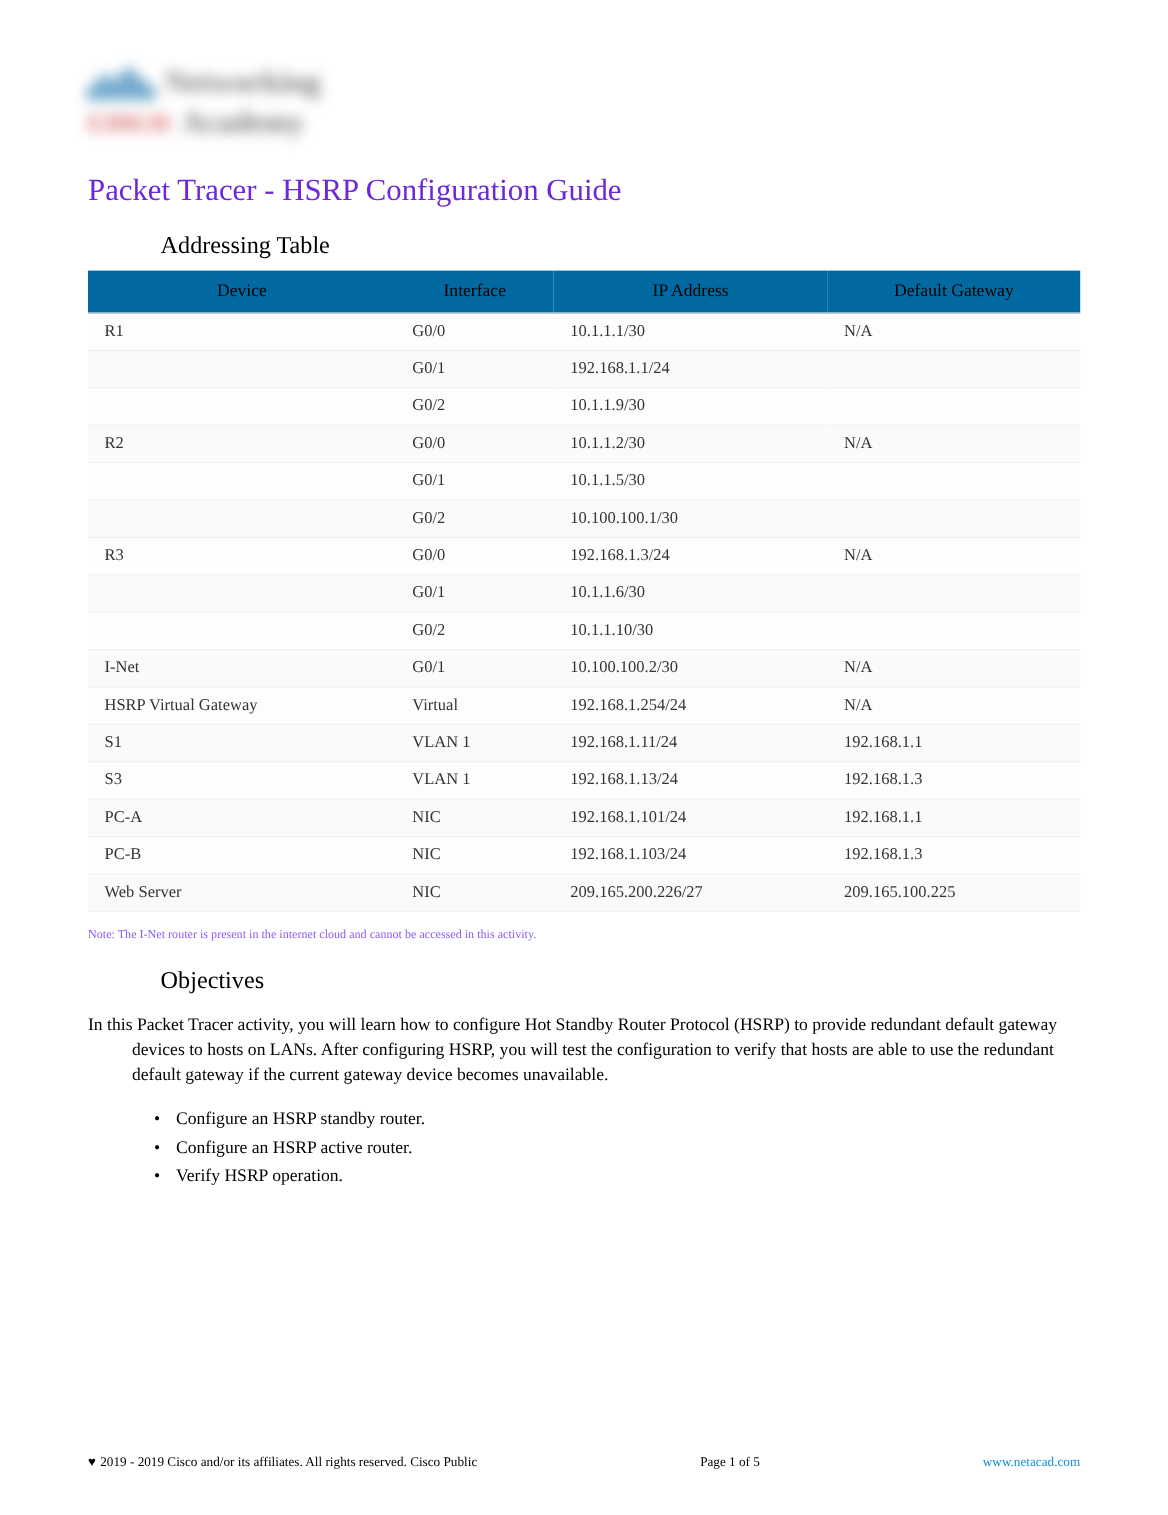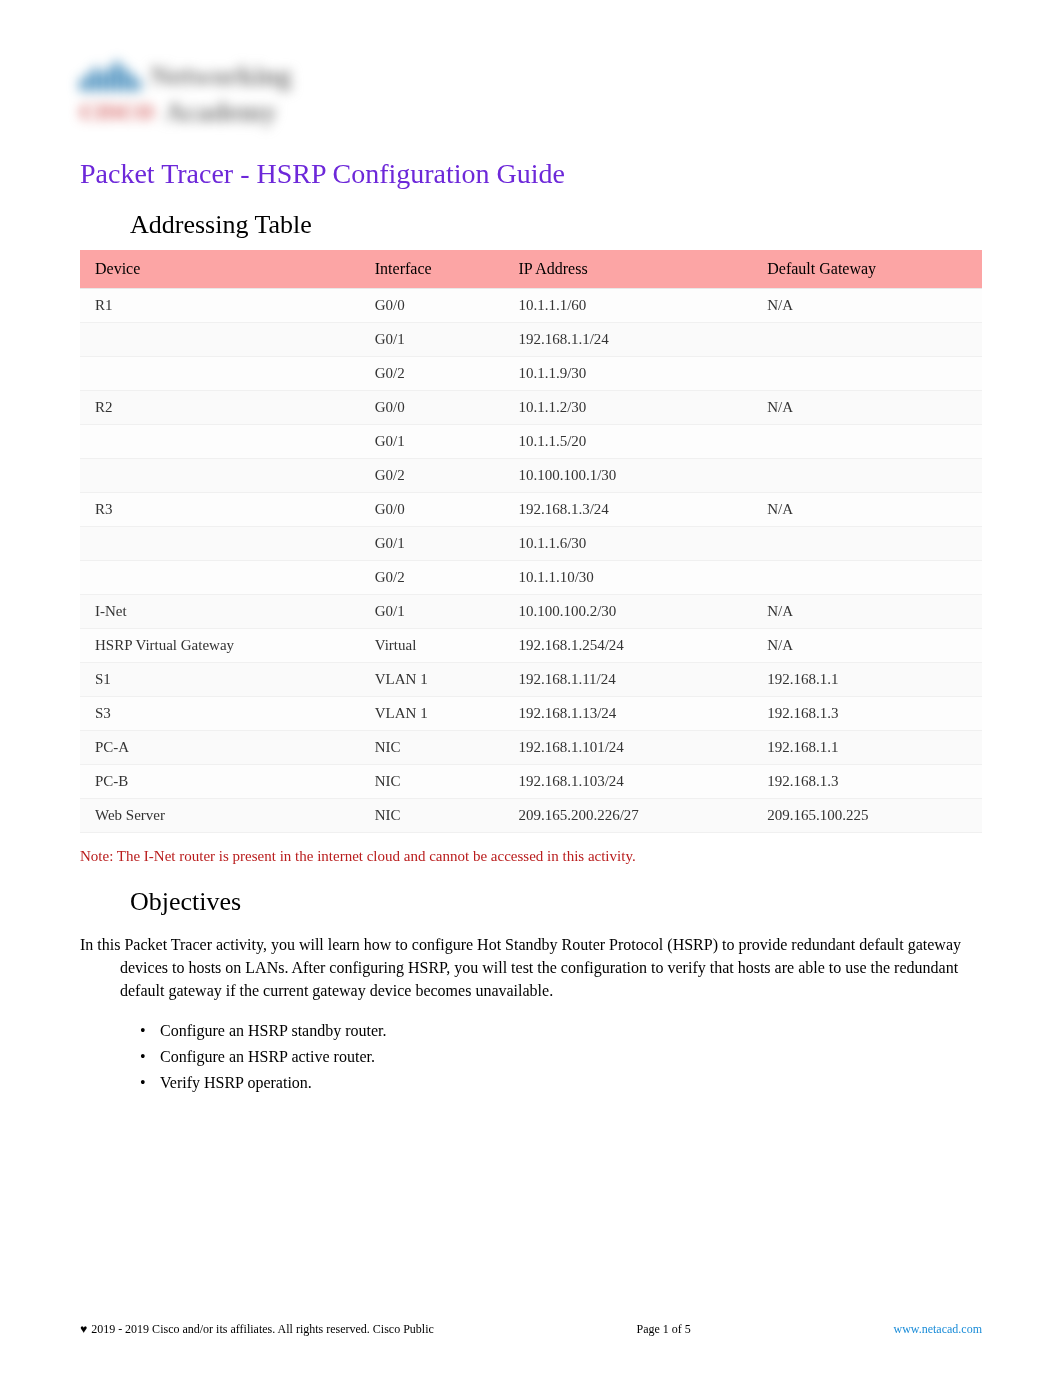--- a/index.html
+++ b/index.html
@@ -68,53 +68,53 @@
       font-weight: bold;
       color: #7a7a7a;
     }
     h1 {
       font-size: 28px;
       font-weight: normal;
       margin-bottom: 20px;
       color: #6d28d9;
     }
     h2 {
-      font-size: 26px;
+      font-size: 22px;
       font-weight: normal;
-      margin-left: 50px;
+      margin-left: 66px;
       margin-bottom: 10px;
       color: #000000;
     }
     .addr-table {
       width: 100%;
       border-collapse: collapse;
       background: #fdfdfd;
       margin-bottom: 15px;
     }
     .addr-table th {
-      background: #fca5a5;
+      background: #0369a1;
       font-weight: normal;
       padding: 10px 15px;
-      text-align: left;
+      text-align: center;
       border-bottom: 1px solid #e8e8e8;
       font-size: 16px;
     }
     .addr-table td {
       padding: 8px 15px;
       border-bottom: 1px solid #f0f0f0;
       font-size: 15px;
       color: #333333;
     }
     .addr-table tbody tr:nth-child(even) {
       background: #fafafa;
     }
     .note {
-      font-size: 15px;
+      font-size: 11px;
       margin-bottom: 22px;
-      color: #b91c1c;
+      color: #8b5cf6;
       margin-top: 10px;
     }
     .intro-para {
       font-size: 16px;
       line-height: 1.45;
       margin-bottom: 15px;
       padding-left: 0;
       text-indent: 0;
       margin-top: 16px;
     }
@@ -197,21 +197,21 @@
       <th>Device</th>
       <th>Interface</th>
       <th>IP Address</th>
       <th>Default Gateway</th>
     </tr>
   </thead>
   <tbody>
     <tr>
       <td>R1</td>
       <td>G0/0</td>
-      <td>10.1.1.1/60</td>
+      <td>10.1.1.1/30</td>
       <td>N/A</td>
     </tr>
     <tr>
       <td></td>
       <td>G0/1</td>
       <td>192.168.1.1/24</td>
       <td></td>
     </tr>
     <tr>
       <td></td>
@@ -221,21 +221,21 @@
     </tr>
     <tr>
       <td>R2</td>
       <td>G0/0</td>
       <td>10.1.1.2/30</td>
       <td>N/A</td>
     </tr>
     <tr>
       <td></td>
       <td>G0/1</td>
-      <td>10.1.1.5/20</td>
+      <td>10.1.1.5/30</td>
       <td></td>
     </tr>
     <tr>
       <td></td>
       <td>G0/2</td>
       <td>10.100.100.1/30</td>
       <td></td>
     </tr>
     <tr>
       <td>R3</td>

